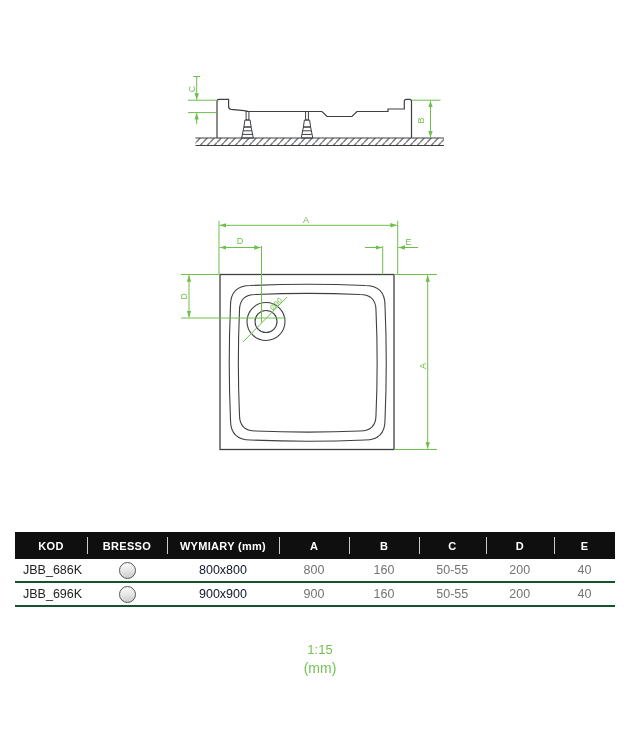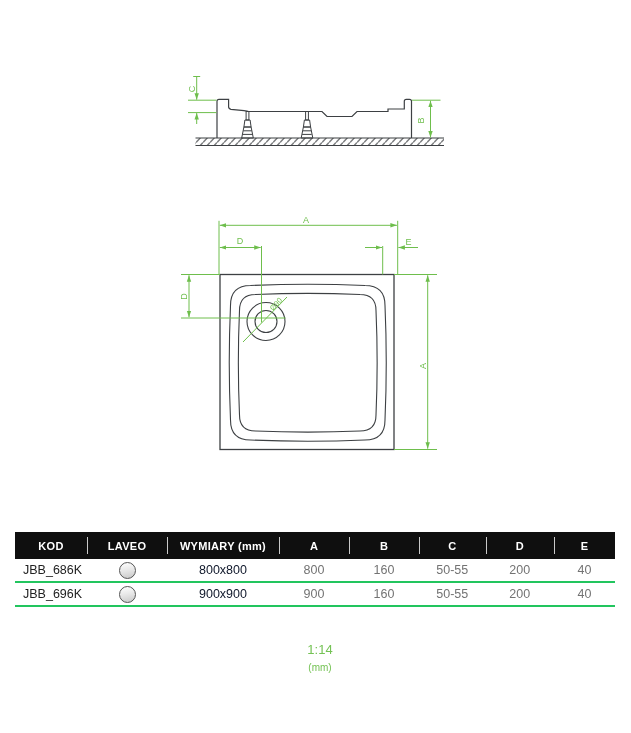--- a/index.html
+++ b/index.html
@@ -21,35 +21,35 @@
     position:relative;color:#ffffff;font-size:11px;font-weight:bold;
     display:flex;align-items:center;justify-content:center;letter-spacing:.3px;
   }
   .th:not(:first-child)::before{
     content:"";position:absolute;left:0;top:5px;bottom:5px;width:1px;background:#c9c9c9;
   }
   .t-row{
     display:grid;grid-template-columns:72px 80px 112px 70px 70px 66.5px 68.5px 61px;
     height:22px;align-items:center;
   }
-  .t-row.sep{border-bottom:2px solid #22c55e;}
+  .t-row.sep{border-bottom:2px solid #14532d;}
   .td{font-size:12.5px;color:#2b2b2b;text-align:center;}
   .td.kod{text-align:left;padding-left:8px;color:#222;}
   .td.wym{color:#0f172a;}
   .td.num{color:#737373;}
   .swatch{
     width:17px;height:17px;border-radius:50%;margin:0 auto;box-sizing:border-box;
     border:1.6px solid #555;
     background:linear-gradient(170deg,#fafafa 10%,#e6e6e6 50%,#c8c8c8 100%);
   }
   
   #footer{position:absolute;left:165px;top:641px;width:310px;text-align:center;color:#74c254;}
   #footer .product{font-size:14.5px;line-height:20px;letter-spacing:.4px;}
   #footer .scale{font-size:13px;line-height:18px;}
-  #footer .units{font-size:10px;line-height:18px;}
+  #footer .units{font-size:14px;line-height:18px;}
 </style>
 </head>
 <body>
 
 <svg id="drawing" width="631" height="525" viewBox="0 0 631 525">
   <defs>
     <marker id="ar" markerWidth="7" markerHeight="6" refX="6.5" refY="3" orient="auto-start-reverse" markerUnits="userSpaceOnUse">
       <path d="M0,0.8 L6.5,3 L0,5.2 Z" fill="#6ebe4c"></path>
     </marker>
     <pattern id="hatch" width="7" height="7.5" patternUnits="userSpaceOnUse">
@@ -149,21 +149,21 @@
   <text class="dimtext" x="240" y="244" text-anchor="middle">D</text>
   <text class="dimtext" x="408.5" y="244.5" text-anchor="middle">E</text>
   <text class="dimtext" x="183.5" y="299.5" text-anchor="middle" transform="rotate(-90 183.5 296.5)">D</text>
   <text class="dimtext" x="422.5" y="369" text-anchor="middle" transform="rotate(-90 422.5 366)">A</text>
   <text class="draintext" x="276" y="306.5" text-anchor="middle" transform="rotate(-47 276 304)">Ø90</text>
 </svg>
 
 <div id="spec-table">
   <div class="t-head">
     <div class="th">KOD</div>
-    <div class="th">LAVEO</div>
+    <div class="th">BRESSO</div>
     <div class="th">WYMIARY (mm)</div>
     <div class="th">A</div>
     <div class="th">B</div>
     <div class="th">C</div>
     <div class="th">D</div>
     <div class="th">E</div>
   </div>
   <div class="t-row sep">
     <div class="td kod">JBB_686K</div>
     <div class="td">
@@ -184,15 +184,15 @@
     <div class="td wym">900x900</div>
     <div class="td num">900</div>
     <div class="td num">160</div>
     <div class="td num">50-55</div>
     <div class="td num">200</div>
     <div class="td num">40</div>
   </div>
 </div>
 
 <div id="footer">
-  <div class="scale">1:14</div>
+  <div class="scale">1:15</div>
   <div class="units">(mm)</div>
 </div>
 
 </body></html>

